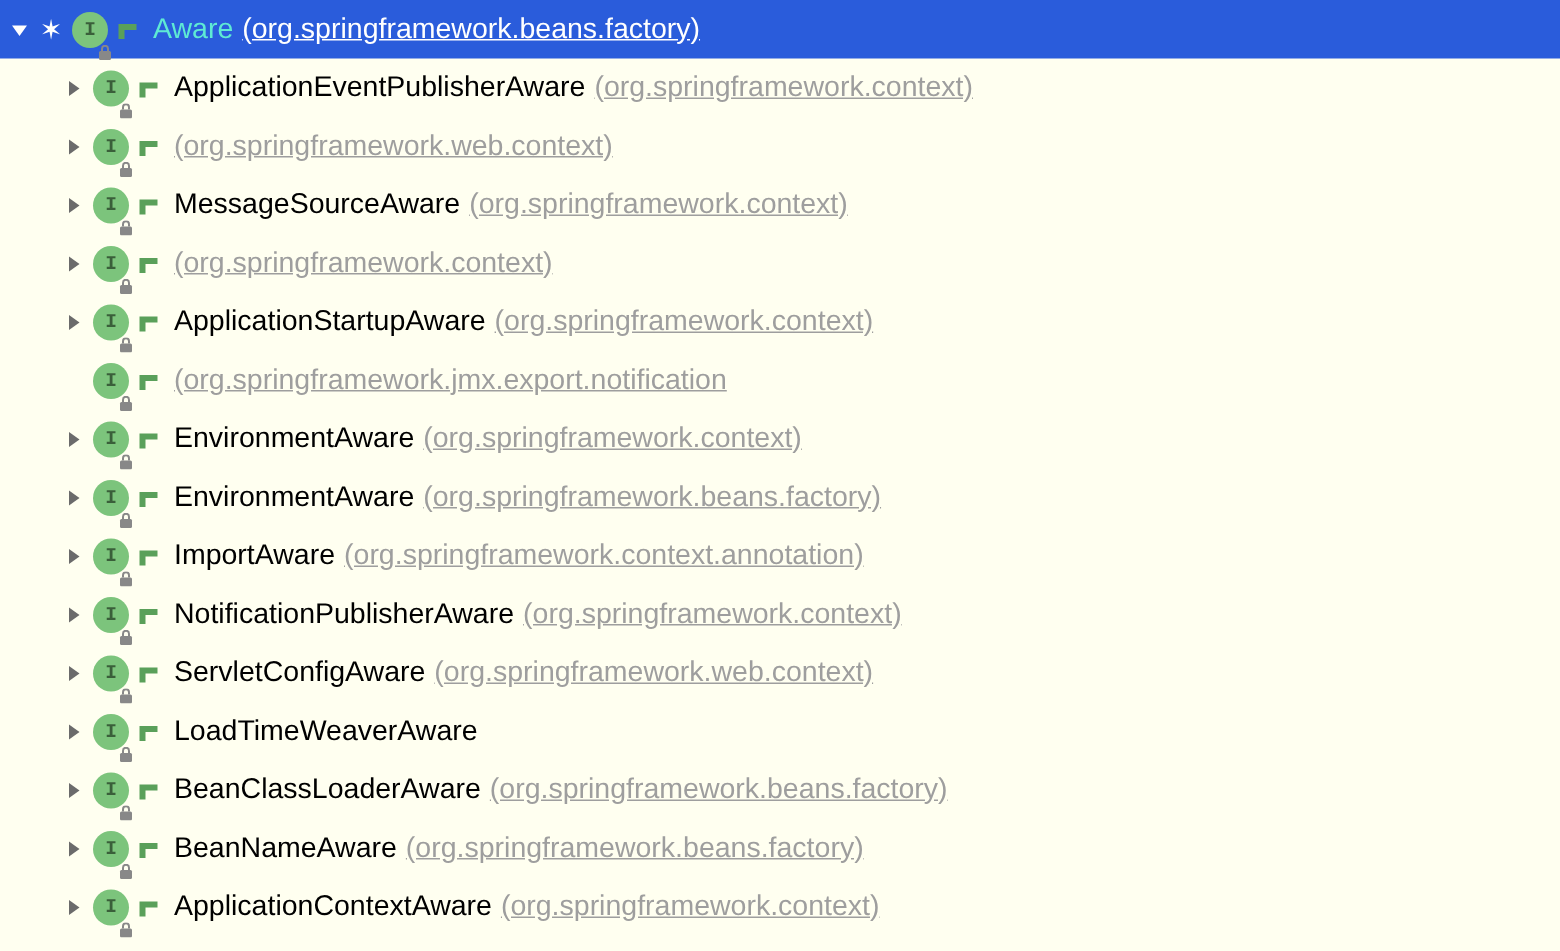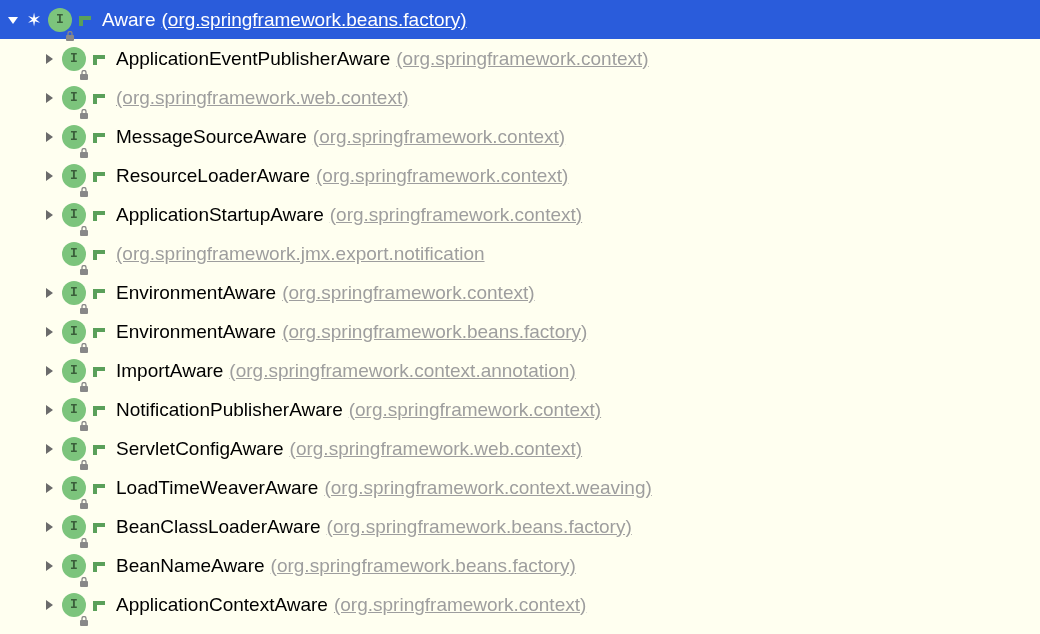--- a/index.html
+++ b/index.html
@@ -100,21 +100,21 @@
       align-items: center;
       justify-content: center;
       margin-right: 8px;
       margin-left: 2px;
     }
     .class-name {
       color: #000000;
       margin-right: 6px;
     }
     .tree-row.selected .class-name {
-      color: #ffffff;
+      color: #5eead4;
     }
     .package-name {
       color: #9e9e9e;
       text-decoration: underline;
     }
     .tree-row.selected .package-name {
       color: #ffffff;
     }
   </style>
 </head>
@@ -221,21 +221,20 @@
           <span class="lock-badge"><svg width="10" height="10" viewBox="0 0 10 10">
               <rect x="1" y="4" width="8" height="6" rx="1" fill="#888888"></rect>
               <path d="M3 4 V2.5 A2 2 0 0 1 7 2.5 V4" stroke="#888888" stroke-width="1.3" fill="none"></path>
             </svg></span>
         </span>
         <span class="access-icon">
           <svg width="16" height="16" viewBox="0 0 16 16">
             <path d="M2 4 L2 14 L6 14 L6 8 L14 8 L14 4 Z" fill="#5aa05a"></path>
           </svg>
         </span>
-        <span class="class-name">ResourceLoaderAware</span>
         <span class="package-name">(org.springframework.context)</span>
       </div>
       <div class="tree-row child">
         <span class="expand-arrow collapsed">
           <svg width="12" height="12" viewBox="0 0 12 12">
             <polygon points="3,1 10,6 3,11" fill="#6b6b6b"></polygon>
           </svg>
         </span>
         <span class="interface-icon">
           <span class="interface-circle">I</span>
@@ -385,21 +384,20 @@
               <rect x="1" y="4" width="8" height="6" rx="1" fill="#888888"></rect>
               <path d="M3 4 V2.5 A2 2 0 0 1 7 2.5 V4" stroke="#888888" stroke-width="1.3" fill="none"></path>
             </svg></span>
         </span>
         <span class="access-icon">
           <svg width="16" height="16" viewBox="0 0 16 16">
             <path d="M2 4 L2 14 L6 14 L6 8 L14 8 L14 4 Z" fill="#5aa05a"></path>
           </svg>
         </span>
         <span class="class-name">LoadTimeWeaverAware</span>
-        <span class="package-name">(org.springframework.context.weaving)</span>
       </div>
       <div class="tree-row child">
         <span class="expand-arrow collapsed">
           <svg width="12" height="12" viewBox="0 0 12 12">
             <polygon points="3,1 10,6 3,11" fill="#6b6b6b"></polygon>
           </svg>
         </span>
         <span class="interface-icon">
           <span class="interface-circle">I</span>
           <span class="lock-badge"><svg width="10" height="10" viewBox="0 0 10 10">

